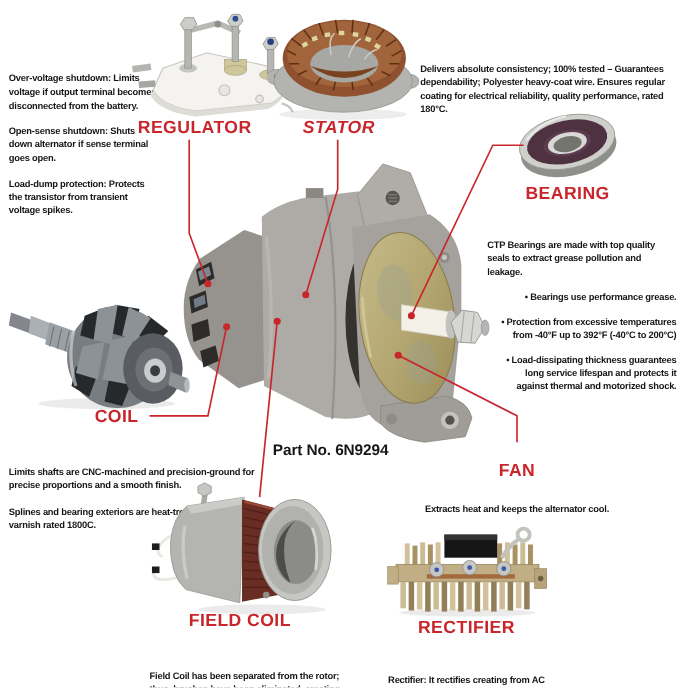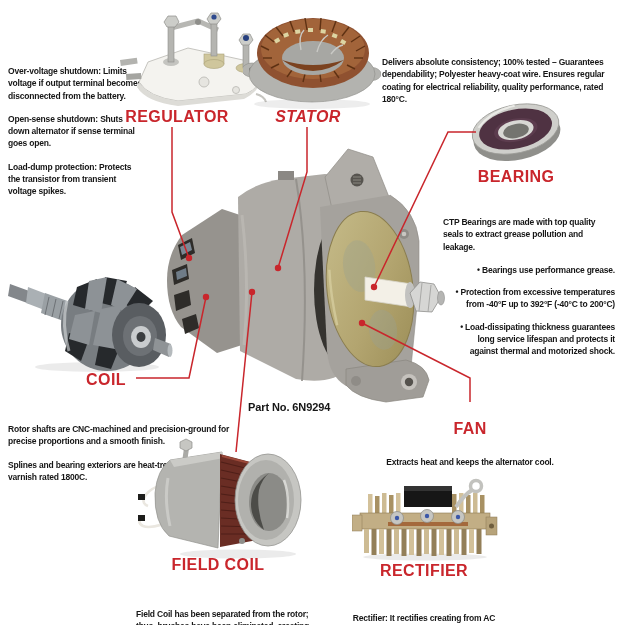--- a/index.html
+++ b/index.html
@@ -10,21 +10,21 @@
   .note{
     position:absolute;font-size:8.5px;font-weight:700;color:#161616;
     line-height:12.3px;letter-spacing:-0.2px;margin-top:32px;
   }
   .note p{margin:0 0 11px 0;}
   .label{
     position:absolute;font-size:16px;font-weight:700;color:#c9262c;
     letter-spacing:0.4px;text-align:center;width:110px;transform:translateX(-50%);
     white-space:nowrap;
   }
-  .partno{position:absolute;font-size:11px;font-weight:700;color:#161616;letter-spacing:-0.1px;text-align:center;}
+  .partno{position:absolute;font-size:14px;font-weight:700;color:#161616;letter-spacing:-0.1px;text-align:center;}
   ul.bullets{margin:9px 0 0 0;padding:0;list-style:none;}
   ul.bullets li{margin:0 0 10px 0;padding-left:9px;text-indent:-9px;text-align:right;}
   .centered{text-align:center;transform:translateX(-50%);white-space:nowrap;}
   .centered-wrap{text-align:center;transform:translateX(-50%);}
   svg{position:absolute;display:block;}
   #leads{z-index:30;pointer-events:none;}
   .photo{z-index:10;}
 </style>
 </head>
 <body>
@@ -44,21 +44,21 @@
   <div class="note" style="left:443px;top:184px;width:172px;">
     <p>CTP Bearings are made with top quality seals to extract grease pollution and leakage.</p>
     <ul class="bullets">
       <li>• Bearings use performance grease.</li>
       <li>• Protection from excessive temperatures from -40°F up to 392°F (-40°C to 200°C)</li>
       <li>• Load-dissipating thickness guarantees long service lifespan and protects it against thermal and motorized shock.</li>
     </ul>
   </div>
 
   <div class="note" style="left:8px;top:391px;width:236px;">
-    <p>Rotor shafts are CNC-machined and precision-ground for precise proportions and a smooth finish.</p>
+    <p>Limits shafts are CNC-machined and precision-ground for precise proportions and a smooth finish.</p>
     <p>Splines and bearing exteriors are heat-treated. Wire and varnish rated 1800C.</p>
   </div>
 
   <div class="partno" style="left:248px;top:401px;">Part No. 6N9294</div>
 
   <div class="note" style="left:136px;top:576px;width:192px;">Field Coil has been separated from the rotor; thus, brushes have been eliminated, creating more durability and consistency.</div>
 
   <div class="note centered" style="left:470px;top:424px;">Extracts heat and keeps the alternator cool.</div>
 
   <div class="note centered-wrap" style="left:424px;top:580px;width:150px;">Rectifier: It rectifies creating from AC to BC.</div>

